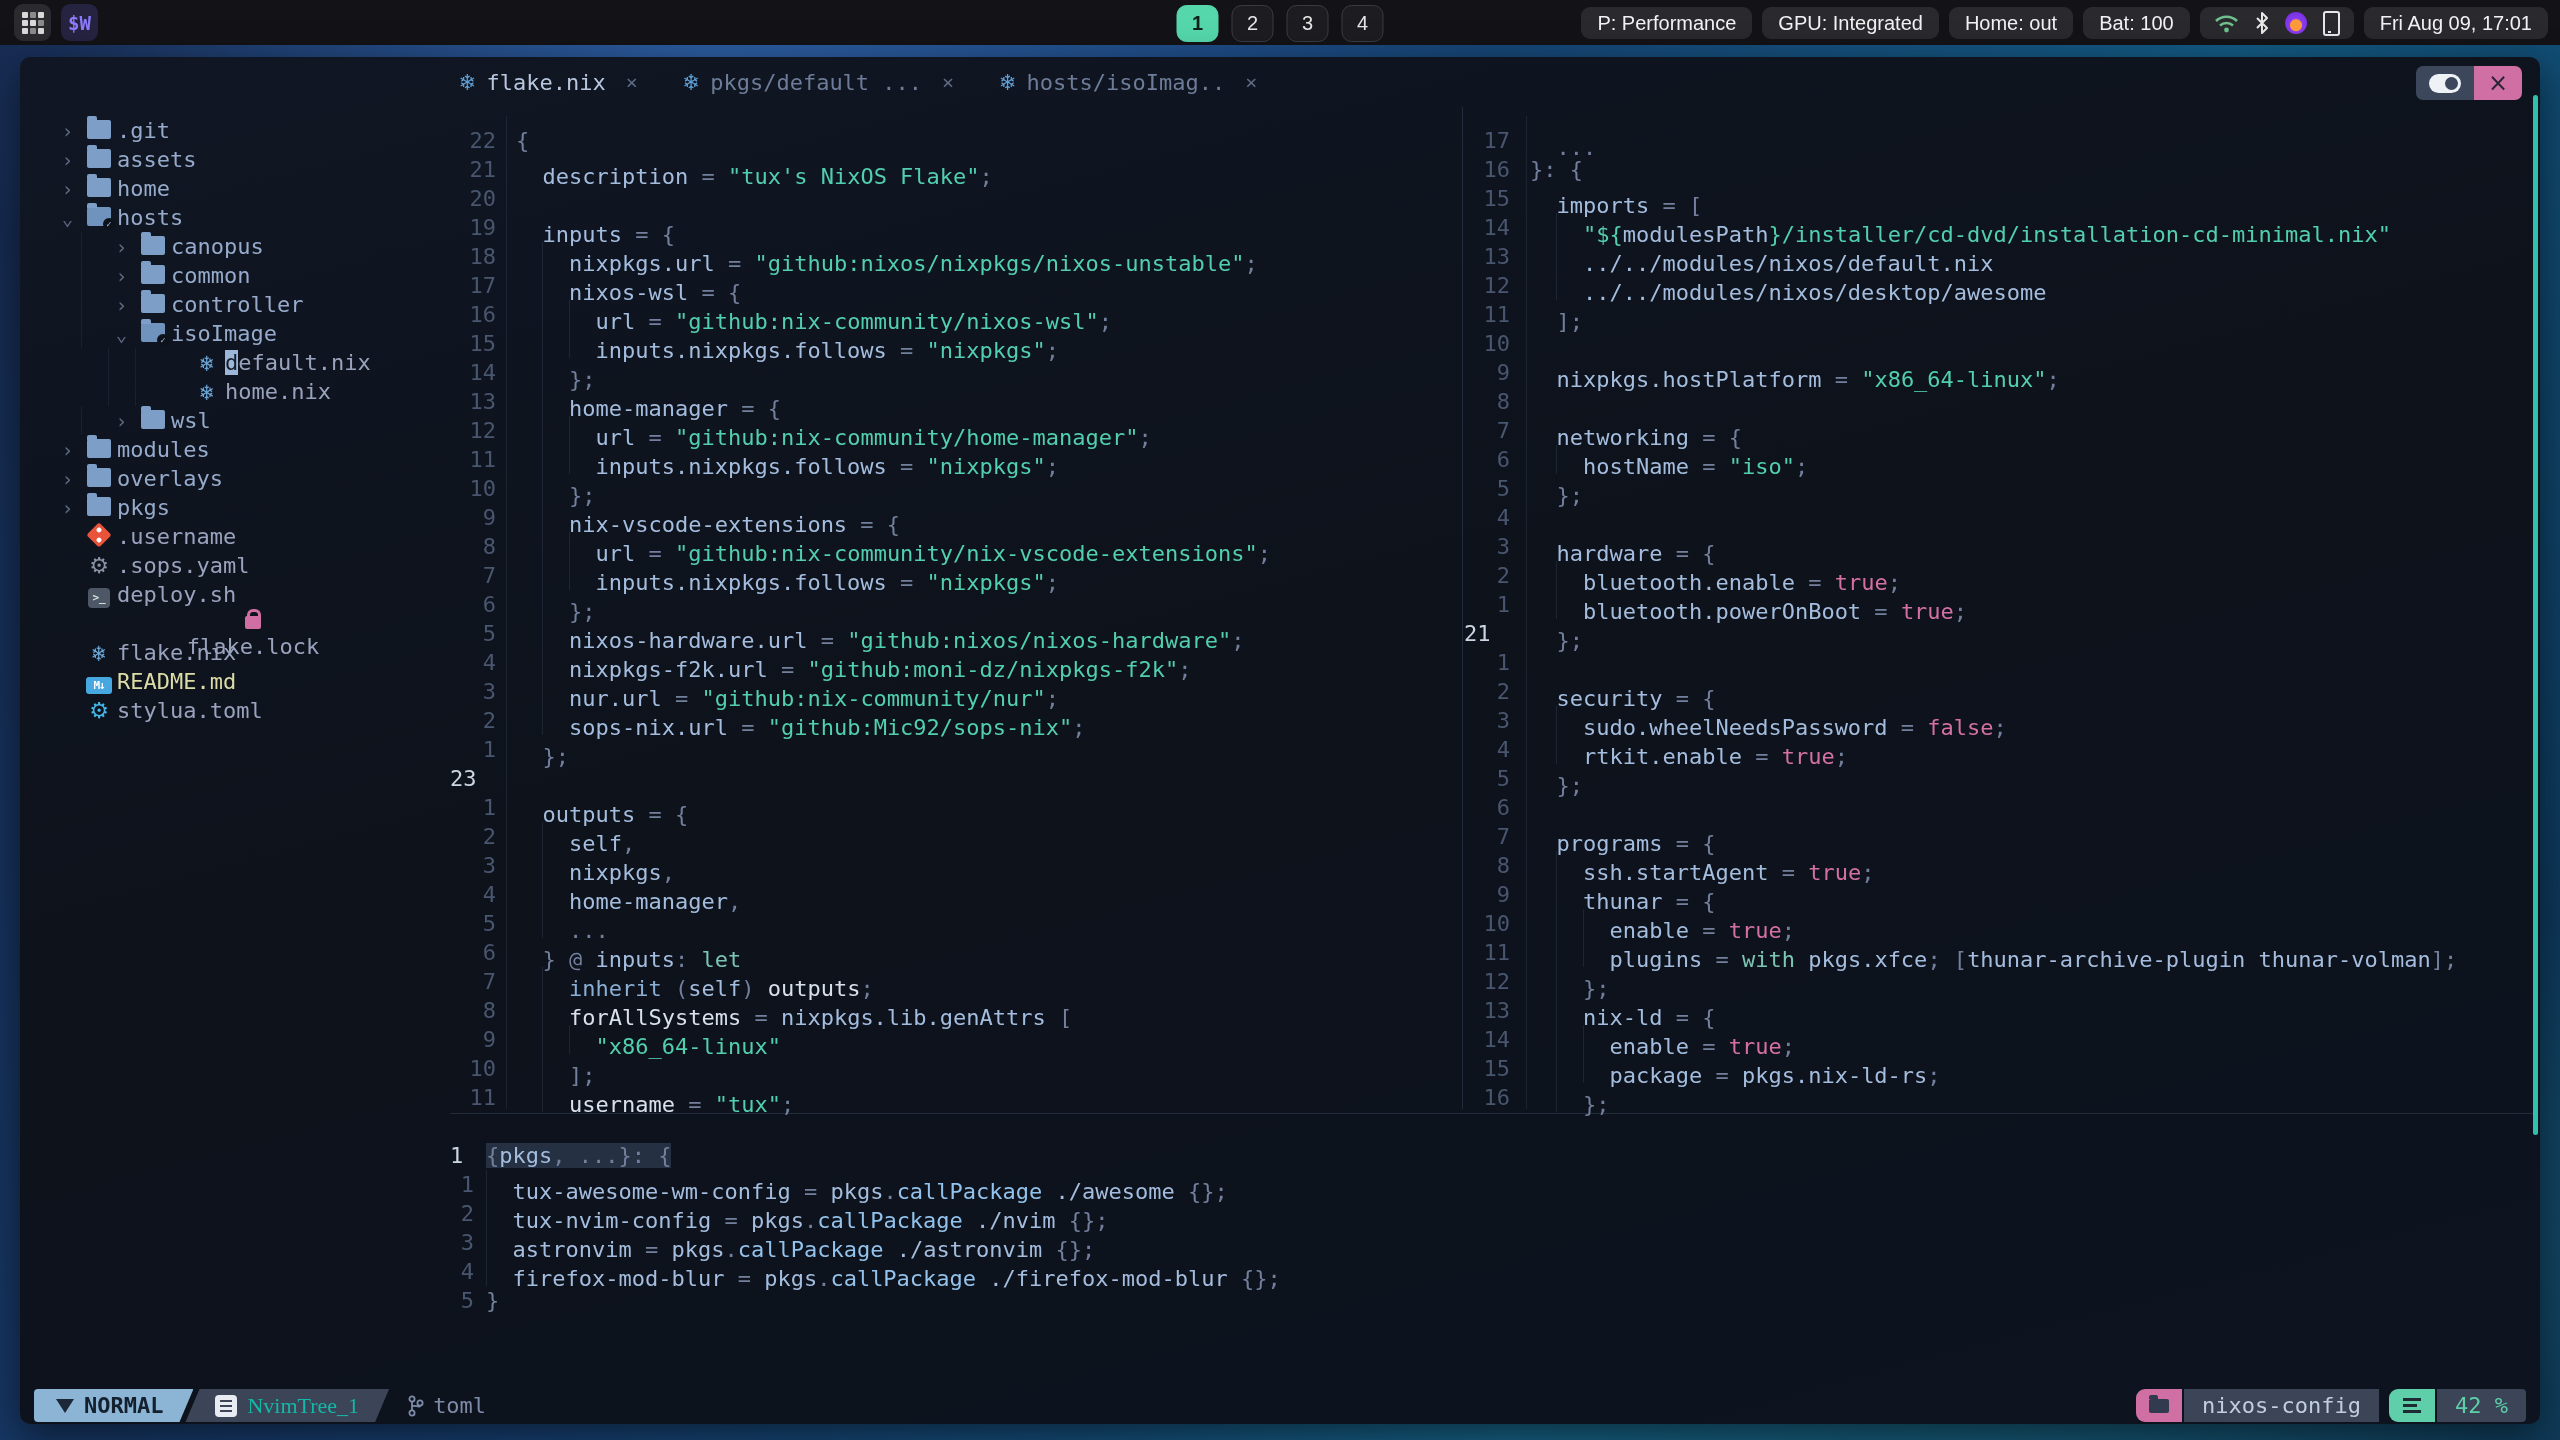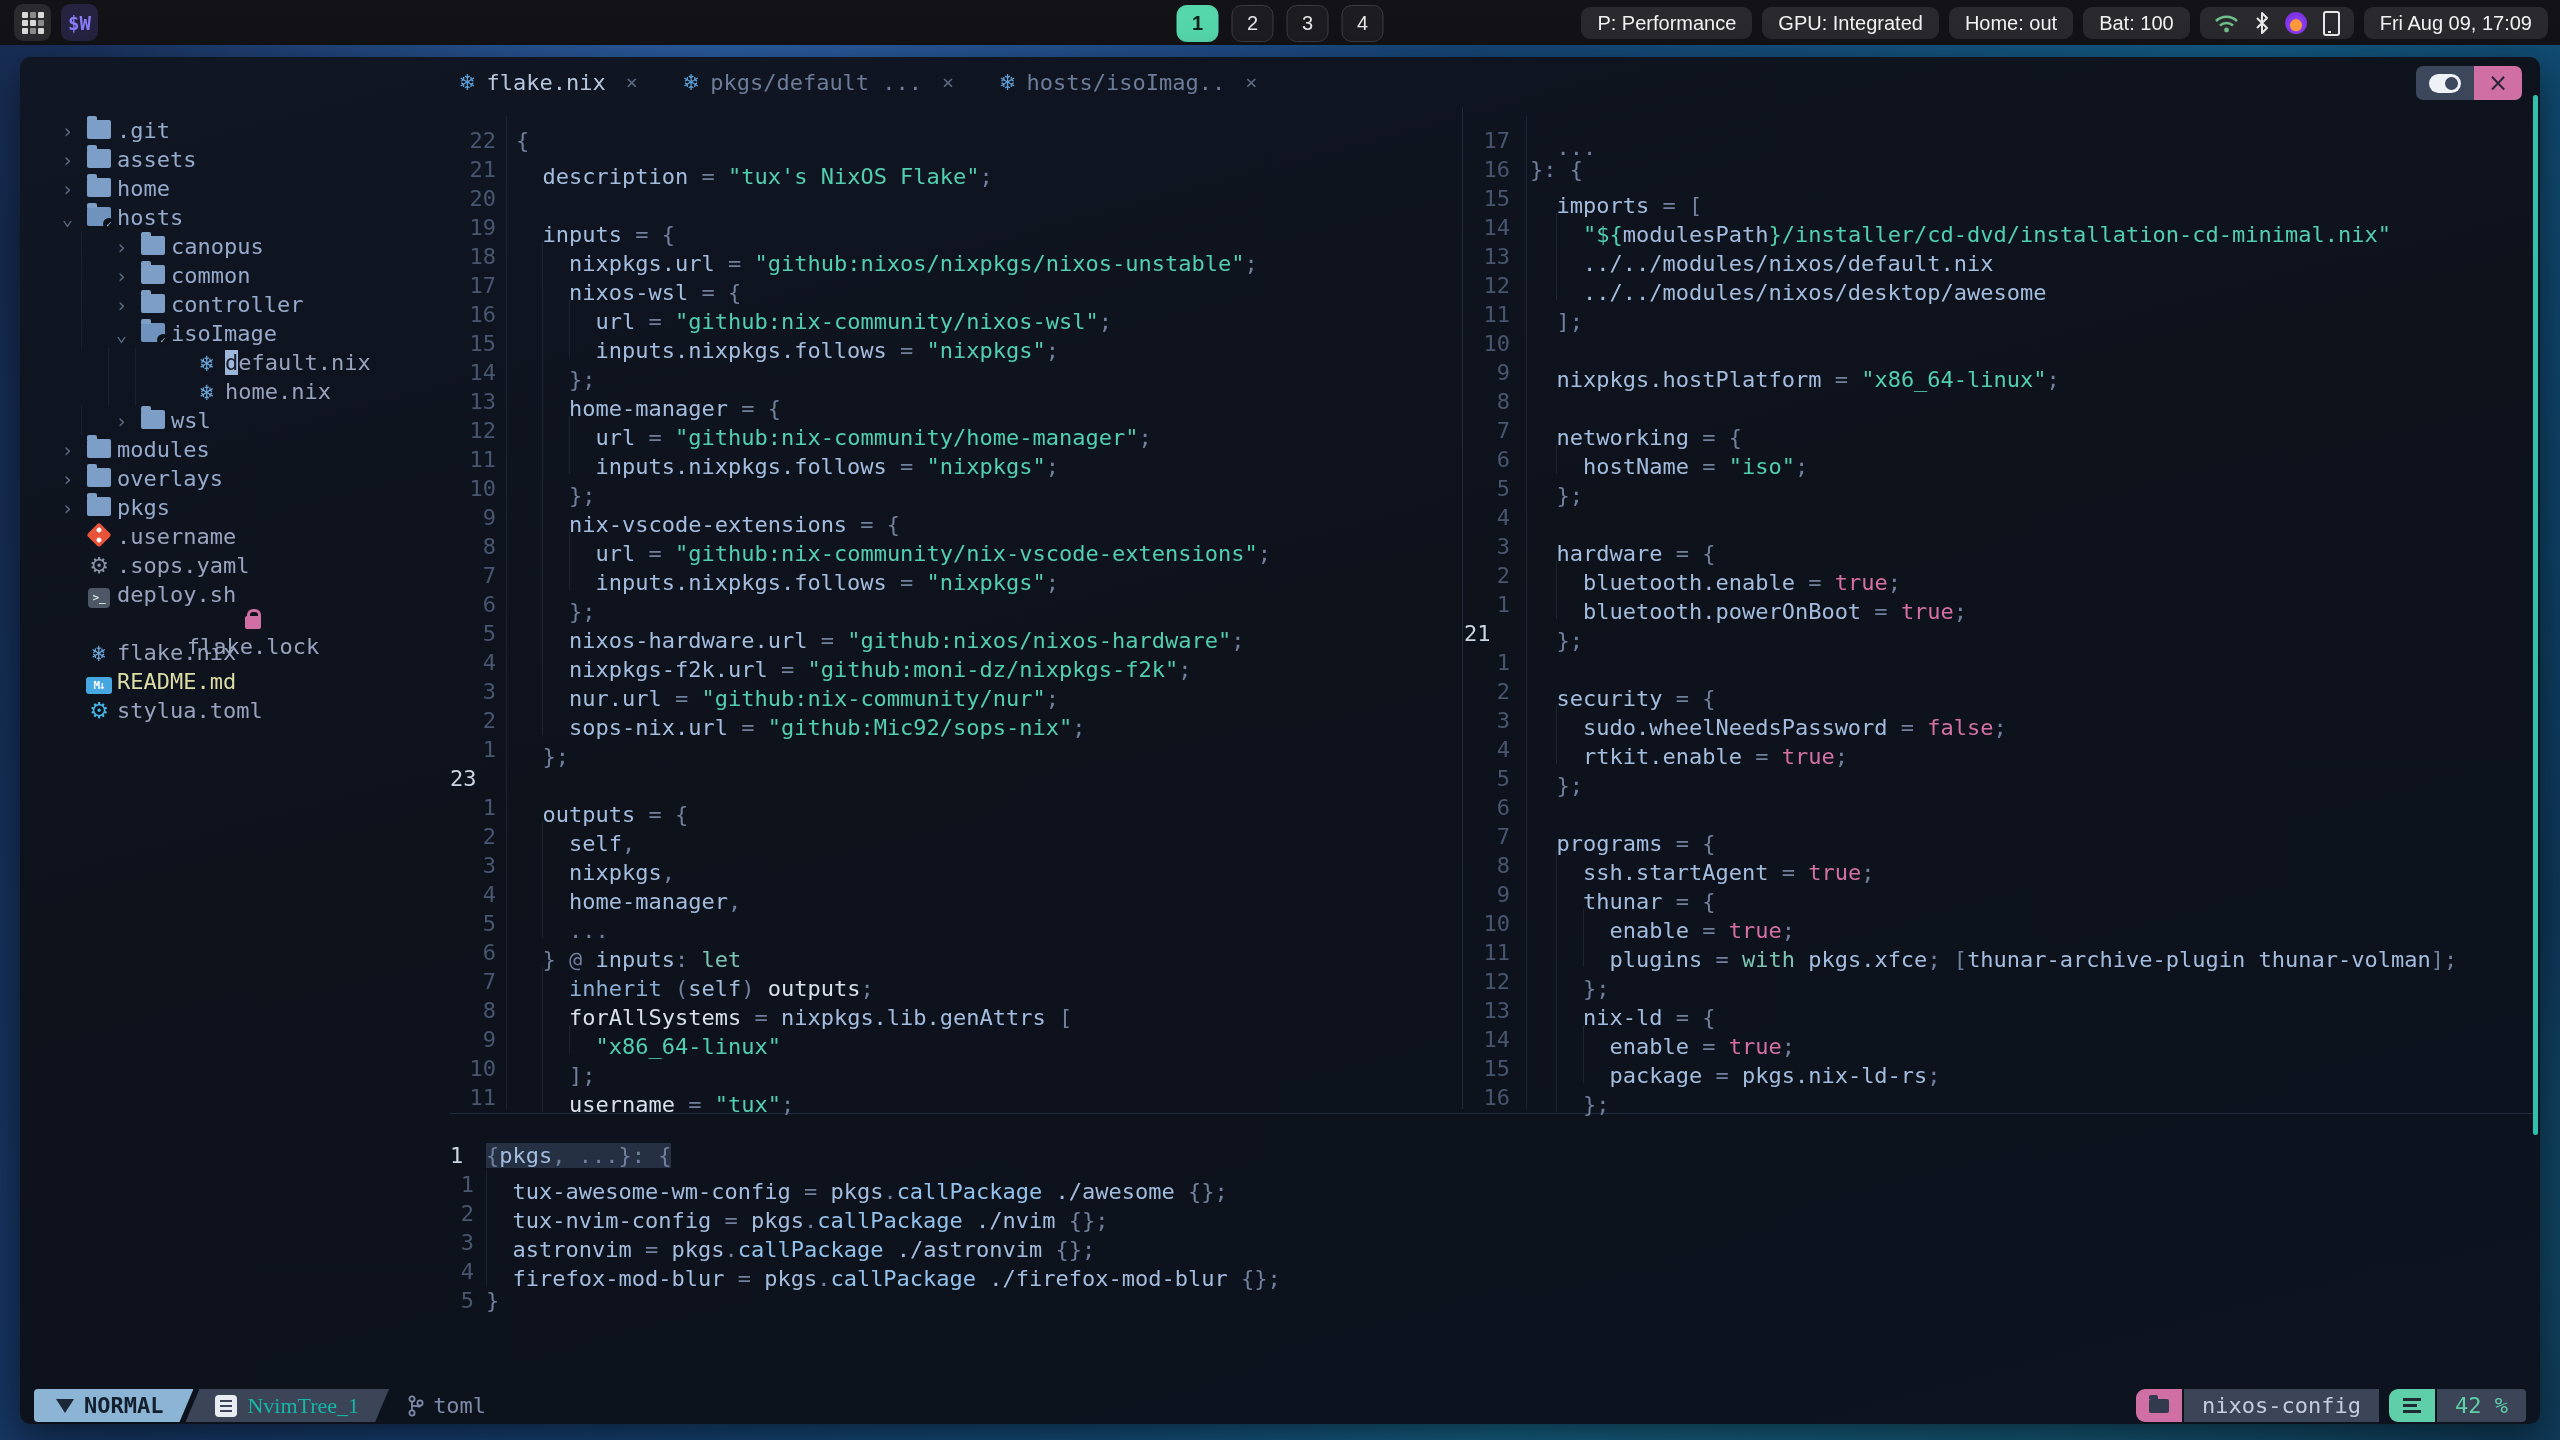--- a/index.html
+++ b/index.html
@@ -174,21 +174,21 @@
         <path d="M6 12.5 A9.5 9.5 0 0 1 19 12.5" stroke="#6fc08b" stroke-width="2.6" fill="none"></path>
         <circle cx="12.5" cy="17" r="2.4" fill="#6fc08b"></circle>
       </svg>
       <svg width="14" height="22" viewBox="0 0 14 22">
         <path d="M2 6 L12 16 L7 21 L7 1 L12 6 L2 16" stroke="#e8e8e8" stroke-width="2" fill="none" stroke-linejoin="round"></path>
       </svg>
       <span class="vpn-dot"></span>
       <span class="phoneglyph"></span>
     </div>
     <div class="pill">
-      <span>Fri Aug 09, 17:09</span>
+      <span>Fri Aug 09, 17:01</span>
     </div>
   </div>
 </div>
 
 <div id="window">
 
   <div id="tabline">
       <div class="tab active">
         <span class="snow">❄</span>
         <span>flake.nix</span>

